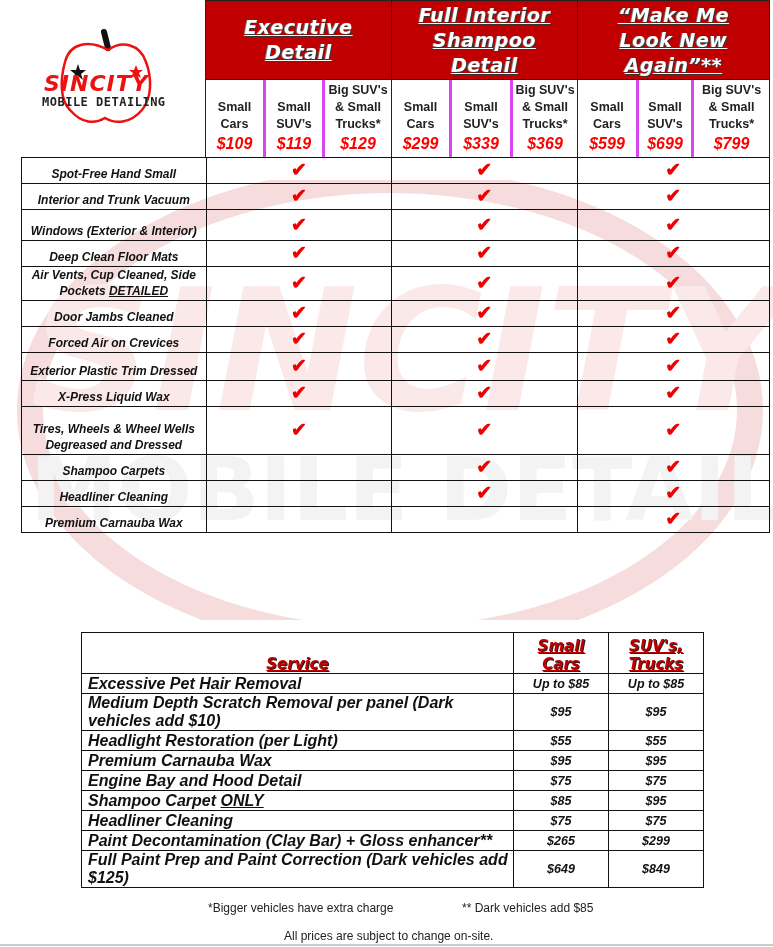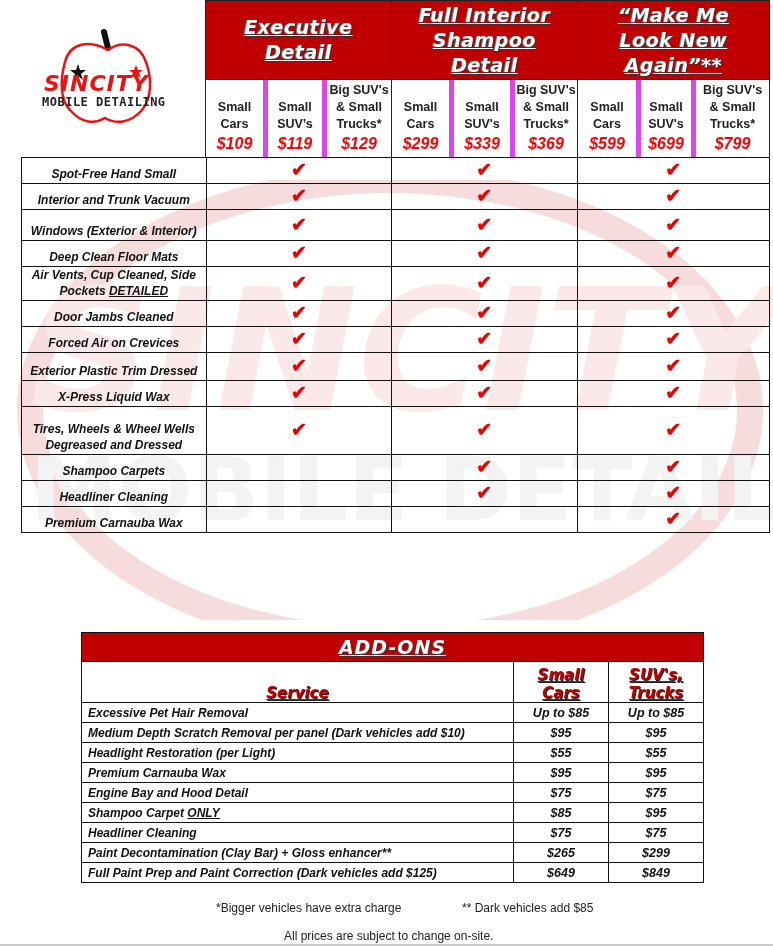--- a/index.html
+++ b/index.html
@@ -4,36 +4,36 @@
 <style>
   html, body { margin:0; padding:0; background:#ffffff; }
   body { width:773px; height:947px; position:relative; overflow:hidden; font-family:"Liberation Sans", sans-serif; color:#111; }
   .watermark { position:absolute; left:0; top:180px; width:773px; height:440px; pointer-events:none; z-index:0; }
   .logo { position:absolute; left:0; top:0; width:205px; height:155px; z-index:2; }
   .logo svg { position:absolute; left:0; top:0; }
   .pk-head { position:absolute; top:0; height:80px; background:#c00000; border:1px solid #222; box-sizing:border-box; display:flex; align-items:center; justify-content:center; text-align:center; z-index:2; }
   .pk-title { font-family:"DejaVu Sans", sans-serif; font-weight:bold; font-style:italic; font-size:19px; line-height:25px; color:#fff; text-decoration:underline; text-shadow:1px 1px 0 #333, -1px 0 0 #777; letter-spacing:0.5px; padding:0 4px; }
   .sub-row { position:absolute; top:79px; height:79px; border:1px solid #222; box-sizing:border-box; background:#fff; z-index:2; }
   .sub-col { position:absolute; top:0; bottom:0; display:flex; flex-direction:column; justify-content:flex-end; align-items:center; text-align:center; box-sizing:border-box; padding-bottom:2px; }
-  .sub-col + .sub-col { border-left:5px solid #d946ef; }
+  .sub-col + .sub-col { border-left:3px solid #d946ef; }
   .sub-label { font-family:"Liberation Sans", sans-serif; font-weight:bold; font-size:12.5px; line-height:17px; color:#222; }
   .sub-price { font-family:"Liberation Sans", sans-serif; font-weight:bold; font-style:italic; font-size:16px; line-height:22px; color:#ff0000; }
   .main-table { position:absolute; left:21px; top:157px; width:749px; border-collapse:collapse; z-index:2; }
   .main-table td { border:1px solid #111; padding:0; background:transparent; }
   .svc { width:184px; text-align:center; font-family:"Liberation Sans", sans-serif; font-weight:bold; font-style:italic; font-size:12px; line-height:16px; color:#111; vertical-align:bottom; padding-bottom:1px !important; }
   .chk-cell { text-align:center; vertical-align:middle; }
   .chk { color:#ee0000; font-size:19px; font-weight:bold; line-height:18px; display:inline-block; }
   .u { text-decoration:underline; }
   .addons { position:absolute; left:81px; top:632px; width:623px; border-collapse:collapse; z-index:2; background:#fff; }
   .addons td { border:1px solid #111; padding:0 0 0 6px; height:19px; }
   .ad-title-cell { background:#c00000; height:28px !important; text-align:center; padding:0 !important; }
   .ad-title { font-family:"DejaVu Sans", sans-serif; font-weight:bold; font-style:italic; font-size:19px; color:#fff; text-decoration:underline; text-shadow:1px 1px 0 #333; letter-spacing:1px; }
   .ad-head { height:40px !important; vertical-align:bottom; text-align:center; padding:0 !important; }
   .ad-head-txt { font-family:"DejaVu Sans", sans-serif; font-weight:bold; font-style:italic; font-size:15px; line-height:18px; color:#c00000; text-decoration:underline; text-shadow:1px 1px 0 #222; }
-  .ad-name { font-family:"Liberation Sans", sans-serif; font-weight:bold; font-style:italic; font-size:12px; color:#111; }
+  .ad-name { font-family:"Liberation Sans", sans-serif; font-weight:bold; font-style:italic; font-size:16px; color:#111; }
   .ad-price { text-align:center; padding:0 !important; width:94px; font-family:"Liberation Sans", sans-serif; font-weight:bold; font-style:italic; font-size:12.5px; color:#111; }
   .note { position:absolute; font-family:"Liberation Sans", sans-serif; font-size:12px; color:#222; z-index:2; }
   .bottom-line { position:absolute; left:0; top:944px; width:773px; height:2px; background:#ccc; }
 </style>
 </head>
 <body>
 
 <svg class="watermark" viewBox="0 0 773 440">
   <ellipse cx="390" cy="230" rx="360" ry="230" fill="none" stroke="#f6dcdc" stroke-width="26"></ellipse>
   <text x="30" y="230" font-family="DejaVu Sans, sans-serif" font-weight="bold" font-style="italic" font-size="170" fill="#fbe9e9">SINCITY</text>
@@ -215,25 +215,20 @@
         <td class="svc"><span>Premium Carnauba Wax</span></td>
         <td class="chk-cell"></td>
         <td class="chk-cell"></td>
         <td class="chk-cell"><span class="chk">✔</span></td>
       </tr>
     </tbody>
 </table>
 
 <table class="addons">
   <tbody>
-    <tr>
-      <td class="ad-title-cell" colspan="3">
-        <span class="ad-title">ADD-ONS</span>
-      </td>
-    </tr>
     <tr>
       <td class="ad-head">
         <span class="ad-head-txt">Service</span>
       </td>
       <td class="ad-head" style="width:94px;">
         <div class="ad-head-txt">Small</div>
         <div class="ad-head-txt">Cars</div>
       </td>
       <td class="ad-head" style="width:94px;">
         <div class="ad-head-txt">SUV's,</div>
@@ -283,16 +278,16 @@
         <td class="ad-price">$299</td>
       </tr>
       <tr>
         <td class="ad-name"><span>Full Paint Prep and Paint Correction (Dark vehicles add $125)</span></td>
         <td class="ad-price">$649</td>
         <td class="ad-price">$849</td>
       </tr>
     </tbody>
 </table>
 
-<div class="note" style="left:208px;top:901px;margin-left:8px;">*Bigger vehicles have extra charge</div>
+<div class="note" style="left:208px;top:901px;">*Bigger vehicles have extra charge</div>
 <div class="note" style="left:462px;top:901px;">** Dark vehicles add $85</div>
 <div class="note" style="left:284px;top:929px;">All prices are subject to change on-site.</div>
 <div class="bottom-line"></div>
 
 </body></html>

